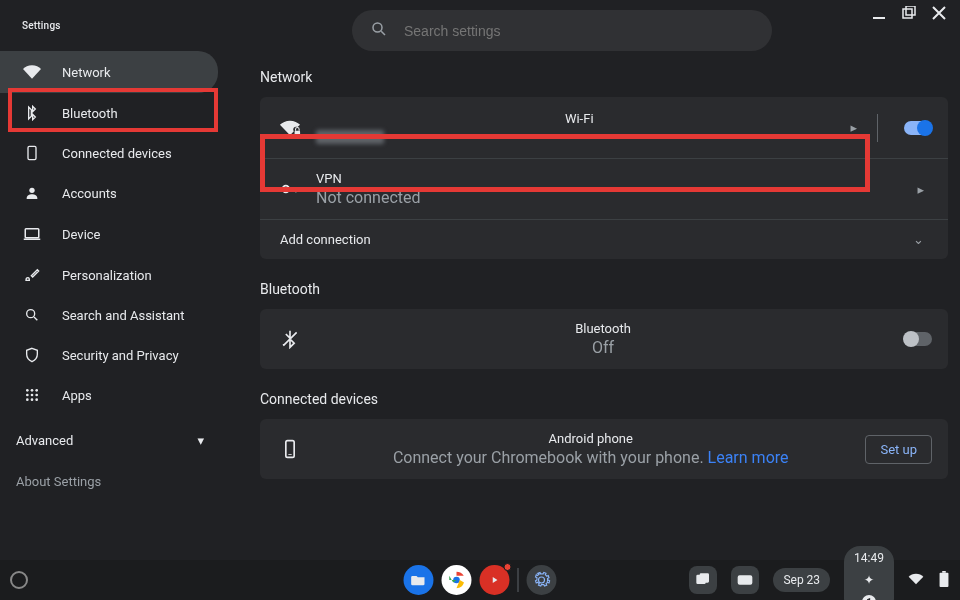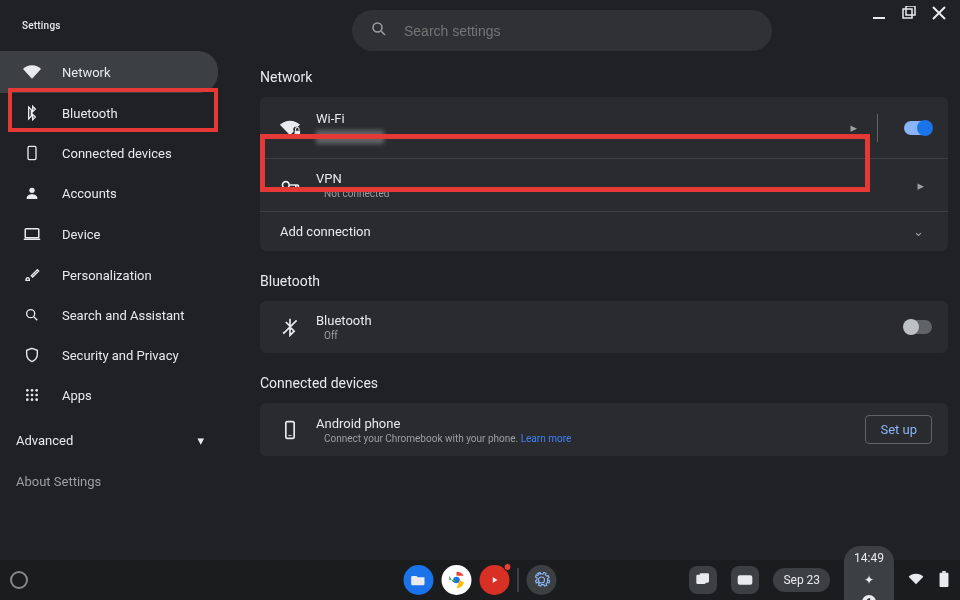--- a/index.html
+++ b/index.html
@@ -62,25 +62,25 @@
   }
   .section-title { font-size:14px; color:#e8eaed; margin: 10px 0 12px 0;}
   .card {
     background:#2a2b2e; border-radius:6px; overflow:hidden;
     margin-bottom: 22px;
   }
   .row {
     display:flex; align-items:center; padding: 12px 16px;
     border-top:1px solid #3c4043;
   }
-  .row:first-child { border-top:none;}
+  .row:first-child { border-top:none;text-align:center;}
   .row .ricon { width:28px; display:flex; justify-content:center; color:#e8eaed;}
   .row .rtext { flex:1; padding-left:12px;}
   .row .rtext .t1 { font-size:13px; color:#e8eaed;}
-  .row .rtext .t2 { font-size:10px; color:#9aa0a6; margin-top:2px;margin-left:8px;}
+  .row .rtext .t2 { font-size:16px; color:#9aa0a6; margin-top:2px;}
   .row .chev { color:#9aa0a6; padding: 0 8px;}
   .toggle {
     width:28px; height:14px; background:#5f6368; border-radius:8px;
     position:relative; margin-left:14px;
   }
   .toggle.on { background:#8ab4f8; }
   .toggle .knob {
     position:absolute; top:-1px; width:16px; height:16px; border-radius:50%;
     background:#e8eaed;
   }

